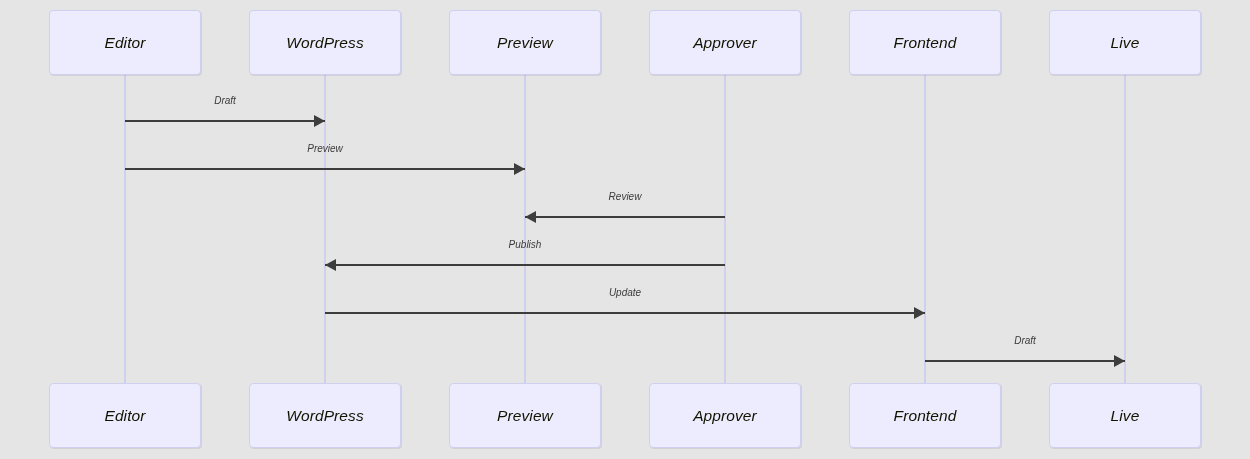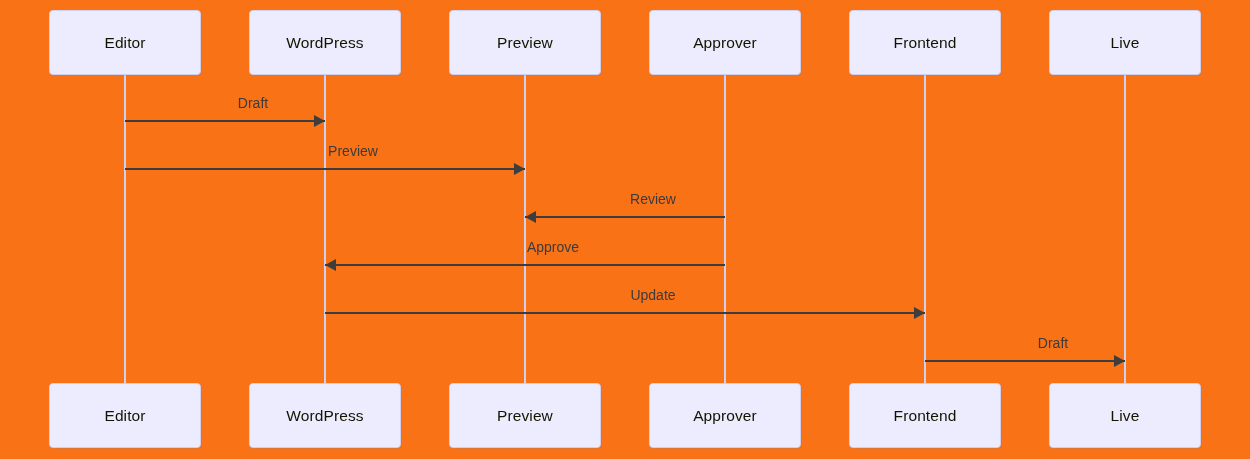--- a/index.html
+++ b/index.html
@@ -58,33 +58,32 @@
   .msg-arrow-left {
     position: absolute;
     width: 0;
     height: 0;
     border-top: 6px solid transparent;
     border-bottom: 6px solid transparent;
     border-right: 11px solid #3d3d3d;
   }
   .msg-label {
     position: absolute;
-    font-size: 14px;
+    font-size: 10px;
     color: #3b3b3b;
     font-family: "Liberation Sans", sans-serif;
     white-space: nowrap;
     transform: translateX(-50%);
     text-align: center;
-    margin-left: 28px;
   }
 </style>
 </head>
 <body>
 
-<div id="diagram-root" style="width: 1250px; height: 459px; background: #f97316;">
+<div id="diagram-root" style="width: 1250px; height: 459px; background: #e5e5e5; font-style: italic;">
     <div class="lifeline" style="left: 124px; top: 75px; height: 308px; background: rgb(207, 207, 240);"></div>
     <div class="lifeline" style="left: 324px; top: 75px; height: 308px; background: rgb(207, 207, 240);"></div>
     <div class="lifeline" style="left: 524px; top: 75px; height: 308px; background: rgb(207, 207, 240);"></div>
     <div class="lifeline" style="left: 724px; top: 75px; height: 308px; background: rgb(207, 207, 240);"></div>
     <div class="lifeline" style="left: 924px; top: 75px; height: 308px; background: rgb(207, 207, 240);"></div>
     <div class="lifeline" style="left: 1124px; top: 75px; height: 308px; background: rgb(207, 207, 240);"></div>
     <div class="participant-box" style="left: 49px; top: 10px; width: 152px; height: 65px; background: rgb(236, 236, 254); border-color: rgb(207, 207, 240);">
       <span class="participant-label">Editor</span>
     </div>
     <div class="participant-box" style="left: 249px; top: 10px; width: 152px; height: 65px; background: rgb(236, 236, 254); border-color: rgb(207, 207, 240);">
@@ -124,20 +123,20 @@
     <div class="msg-arrow-right" style="top: 115px; left: 314px; border-left-color: rgb(61, 61, 61);"></div>
     <div class="msg-label" style="left: 225px; top: 95px; color: rgb(59, 59, 59);">Draft</div>
     <div class="msg-line" style="left: 125px; width: 400px; top: 168px; background: rgb(61, 61, 61);"></div>
     <div class="msg-arrow-right" style="top: 163px; left: 514px; border-left-color: rgb(61, 61, 61);"></div>
     <div class="msg-label" style="left: 325px; top: 143px; color: rgb(59, 59, 59);">Preview</div>
     <div class="msg-line" style="left: 525px; width: 200px; top: 216px; background: rgb(61, 61, 61);"></div>
     <div class="msg-arrow-left" style="top: 211px; left: 525px; border-right-color: rgb(61, 61, 61);"></div>
     <div class="msg-label" style="left: 625px; top: 191px; color: rgb(59, 59, 59); text-align: right;">Review</div>
     <div class="msg-line" style="left: 325px; width: 400px; top: 264px; background: rgb(61, 61, 61);"></div>
     <div class="msg-arrow-left" style="top: 259px; left: 325px; border-right-color: rgb(61, 61, 61);"></div>
-    <div class="msg-label" style="left: 525px; top: 239px; color: rgb(59, 59, 59);">Approve</div>
+    <div class="msg-label" style="left: 525px; top: 239px; color: rgb(59, 59, 59);">Publish</div>
     <div class="msg-line" style="left: 325px; width: 600px; top: 312px; background: rgb(61, 61, 61);"></div>
     <div class="msg-arrow-right" style="top: 307px; left: 914px; border-left-color: rgb(61, 61, 61);"></div>
     <div class="msg-label" style="left: 625px; top: 287px; color: rgb(59, 59, 59);">Update</div>
     <div class="msg-line" style="left: 925px; width: 200px; top: 360px; background: rgb(61, 61, 61);"></div>
     <div class="msg-arrow-right" style="top: 355px; left: 1114px; border-left-color: rgb(61, 61, 61);"></div>
     <div class="msg-label" style="left: 1025px; top: 335px; color: rgb(59, 59, 59);">Draft</div>
   </div>
 
 </body></html>

